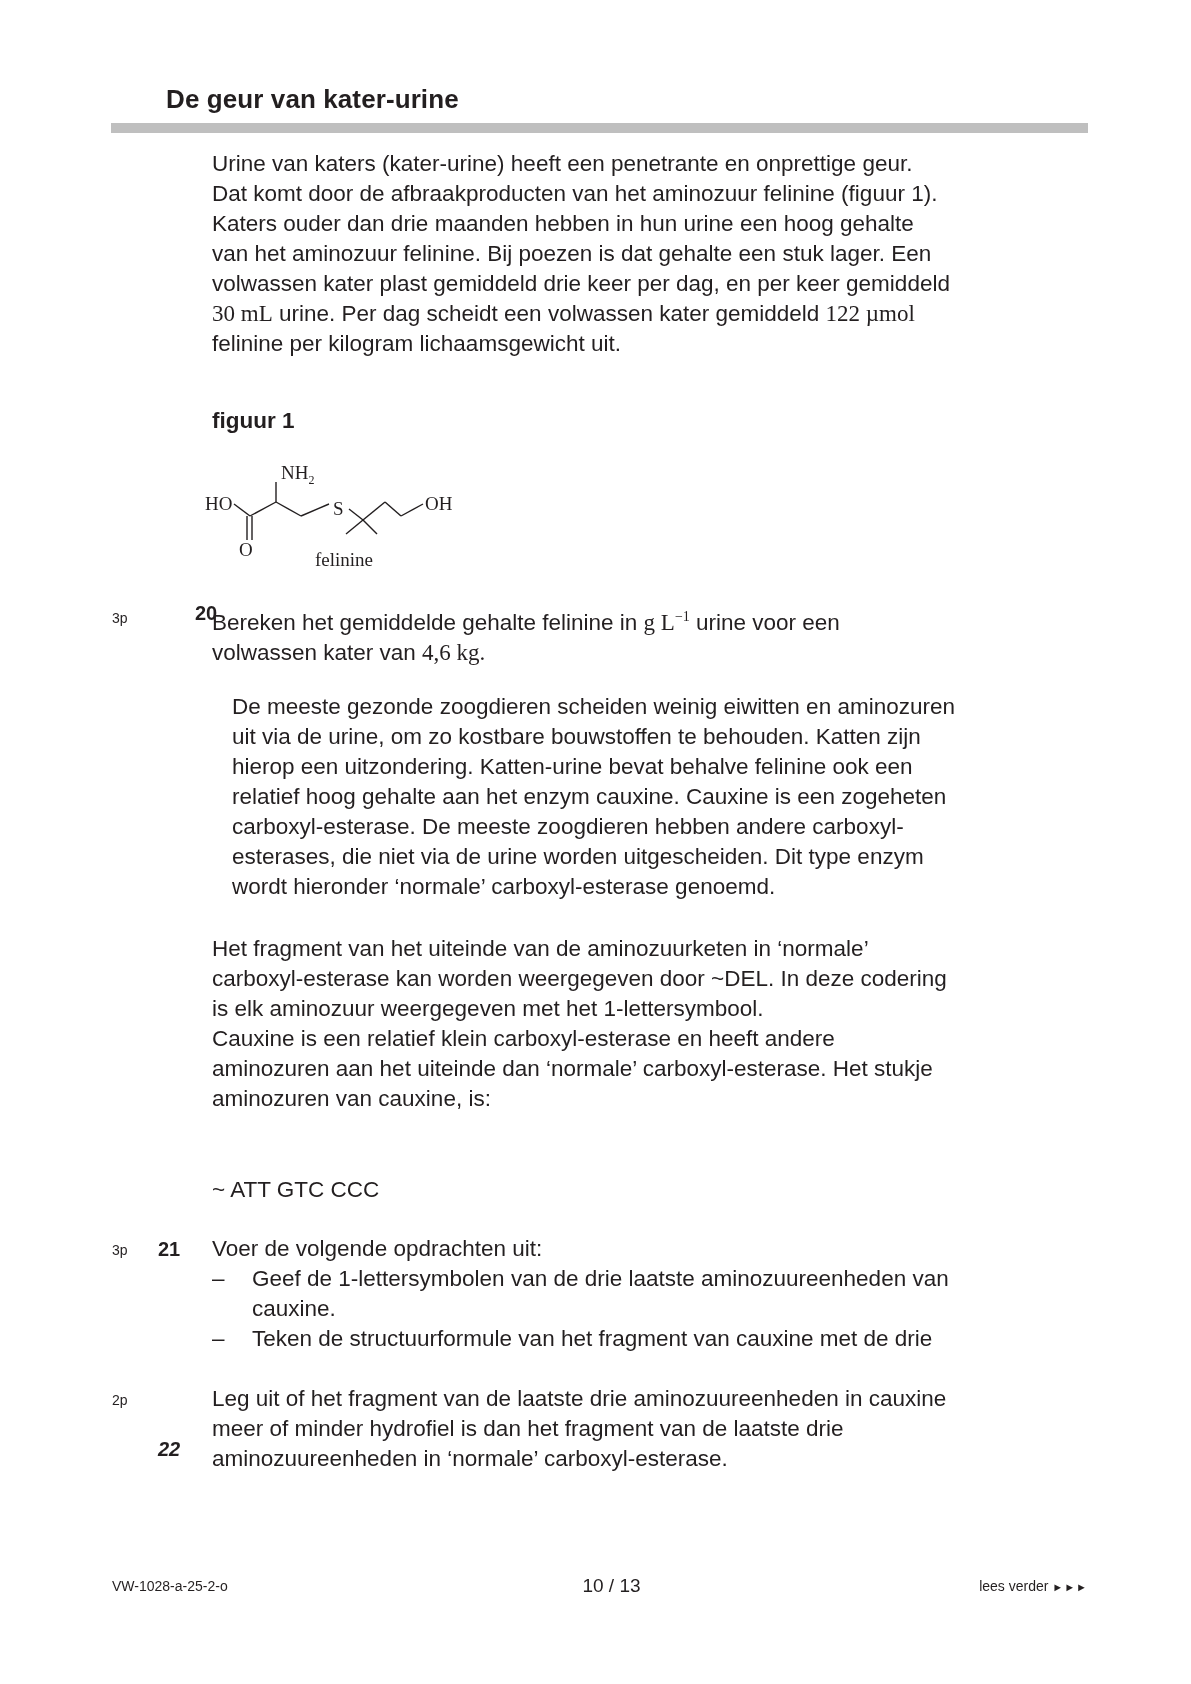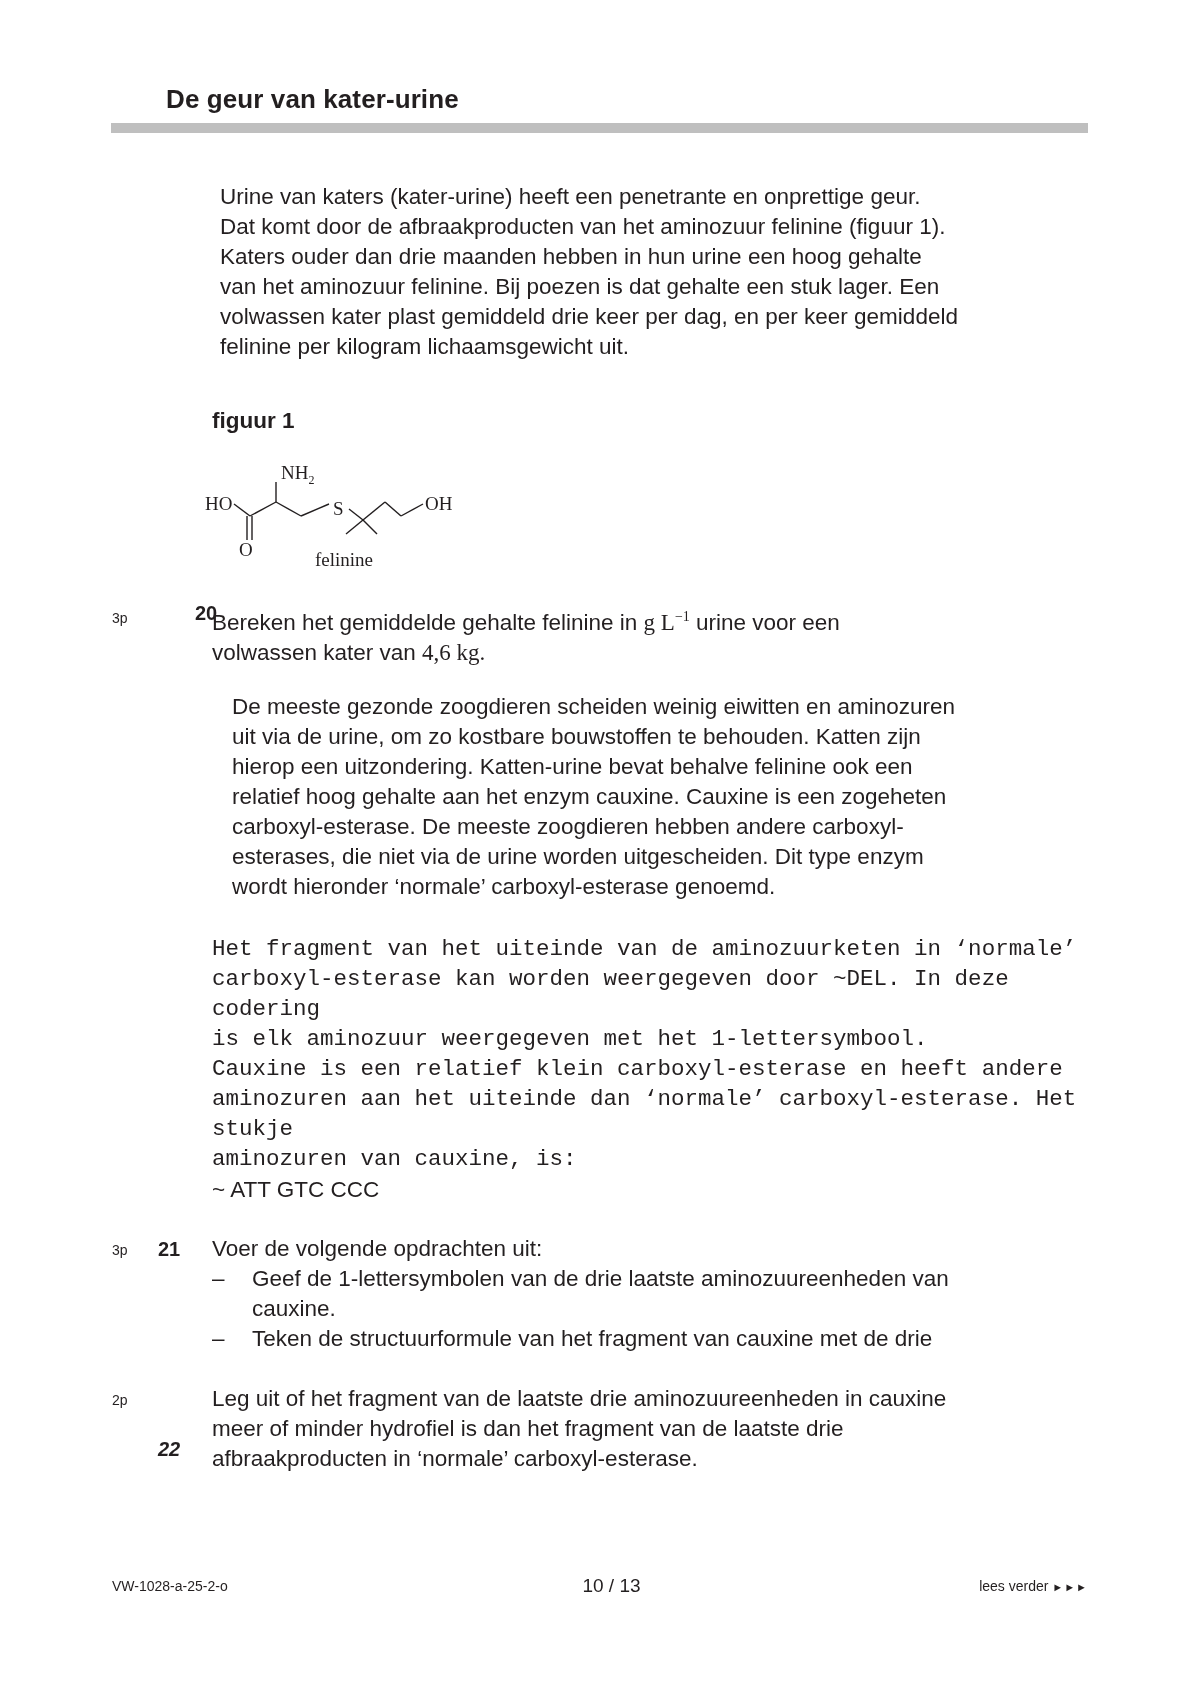--- a/index.html
+++ b/index.html
@@ -19,26 +19,27 @@
   .bullet .dash { position:absolute; left:0; top:0; }
   .footer { position:absolute; top:1578px; font-size:14px; }
   .footer-center { position:absolute; top:1575px; left:16px; width:1191px; text-align:center; font-size:19px; }
 </style>
 </head>
 <body>
 
 <div class="title">De geur van kater-urine</div>
 <div class="rule"></div>
 
-<div class="block" style="top:182px;margin-left:8px;">
+<div class="block" style="top:149px;">
   <p>Urine van katers (kater-urine) heeft een penetrante en onprettige geur.</p>
   <p>Dat komt door de afbraakproducten van het aminozuur felinine (figuur 1).</p>
   <p>Katers ouder dan drie maanden hebben in hun urine een hoog gehalte</p>
   <p>van het aminozuur felinine. Bij poezen is dat gehalte een stuk lager. Een</p>
   <p>volwassen kater plast gemiddeld drie keer per dag, en per keer gemiddeld</p>
+  <p><span class="serif">30 mL</span><span> urine. Per dag scheidt een volwassen kater gemiddeld </span><span class="serif">122 µmol</span></p>
   <p>felinine per kilogram lichaamsgewicht uit.</p>
 </div>
 
 <div class="figlabel">figuur 1</div>
 <svg class="molecule" viewBox="0 0 260 115" xmlns="http://www.w3.org/2000/svg">
   <g font-family="Liberation Serif, serif" font-size="19" fill="#231f20">
     <text x="0" y="52">HO</text>
     <text x="76" y="21"><tspan>NH</tspan><tspan font-size="12" dy="5">2</tspan></text>
     <text x="34" y="98">O</text>
     <text x="128" y="57">S</text>
@@ -72,21 +73,21 @@
 <div class="block" style="top:692px;margin-left:20px;">
   <p>De meeste gezonde zoogdieren scheiden weinig eiwitten en aminozuren</p>
   <p>uit via de urine, om zo kostbare bouwstoffen te behouden. Katten zijn</p>
   <p>hierop een uitzondering. Katten-urine bevat behalve felinine ook een</p>
   <p>relatief hoog gehalte aan het enzym cauxine. Cauxine is een zogeheten</p>
   <p>carboxyl-esterase. De meeste zoogdieren hebben andere carboxyl-</p>
   <p>esterases, die niet via de urine worden uitgescheiden. Dit type enzym</p>
   <p>wordt hieronder ‘normale’ carboxyl-esterase genoemd.</p>
 </div>
 
-<div class="block" style="top:934px;font-family:Liberation Mono, monospace;">
+<div class="block" style="top:934px;">
   <p>Het fragment van het uiteinde van de aminozuurketen in ‘normale’</p>
   <p>carboxyl-esterase kan worden weergegeven door ~DEL. In deze codering</p>
   <p>is elk aminozuur weergegeven met het 1-lettersymbool.</p>
   <p>Cauxine is een relatief klein carboxyl-esterase en heeft andere</p>
   <p>aminozuren aan het uiteinde dan ‘normale’ carboxyl-esterase. Het stukje</p>
   <p>aminozuren van cauxine, is:</p>
 </div>
 <div class="block" style="top:1175px;">~ ATT GTC CCC</div>
 
 <div class="pts" style="top:1242px;">3p</div>
@@ -102,21 +103,21 @@
     <span class="dash">–</span>
     <p>Teken de structuurformule van het fragment van cauxine met de drie</p>
   </div>
 </div>
 
 <div class="pts" style="top:1392px;">2p</div>
 <div class="qnum" style="top:1438px;font-style:italic;">22</div>
 <div class="block" style="top:1384px;">
   <p>Leg uit of het fragment van de laatste drie aminozuureenheden in cauxine</p>
   <p>meer of minder hydrofiel is dan het fragment van de laatste drie</p>
-  <p>afbraakproducten in ‘normale’ carboxyl-esterase.</p>
+  <p>aminozuureenheden in ‘normale’ carboxyl-esterase.</p>
 </div>
 
 <div class="footer" style="left:112px;">VW-1028-a-25-2-o</div>
 <div class="footer-center">10 / 13</div>
 <div class="footer" style="right:103px;">
   <span>lees verder</span>
   <span style="font-size:11px; letter-spacing:1px;">►►►</span>
 </div>
 
 </body></html>

